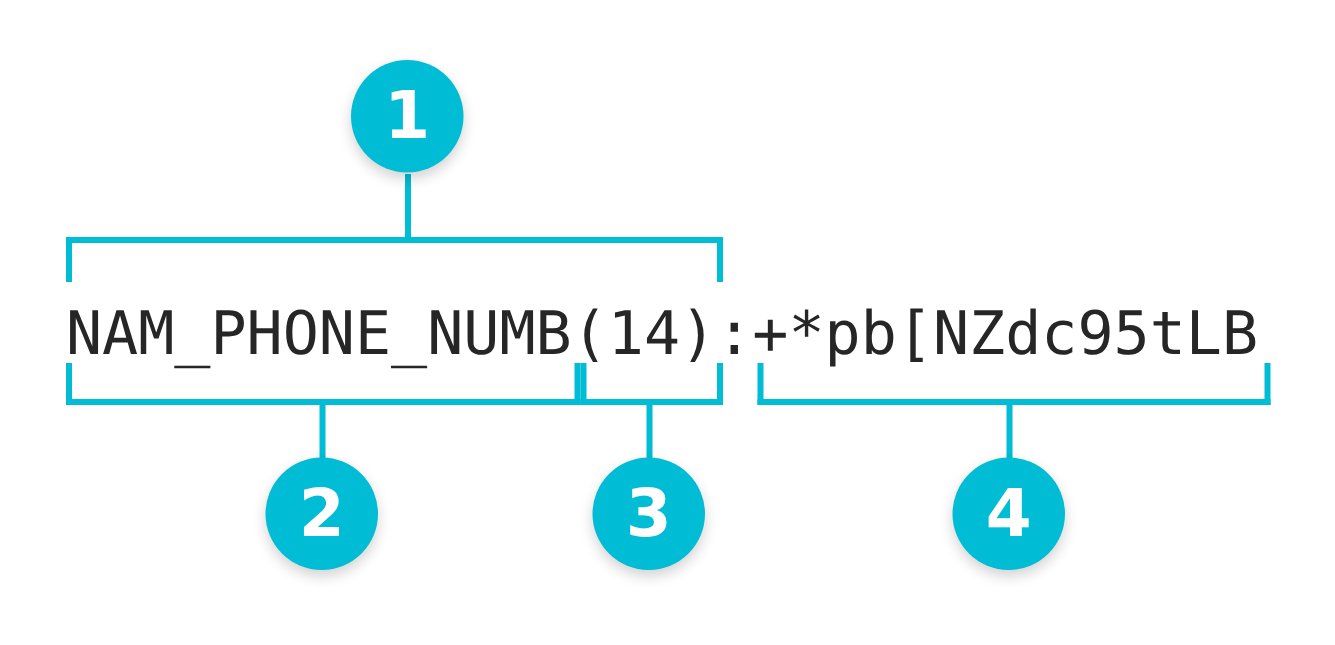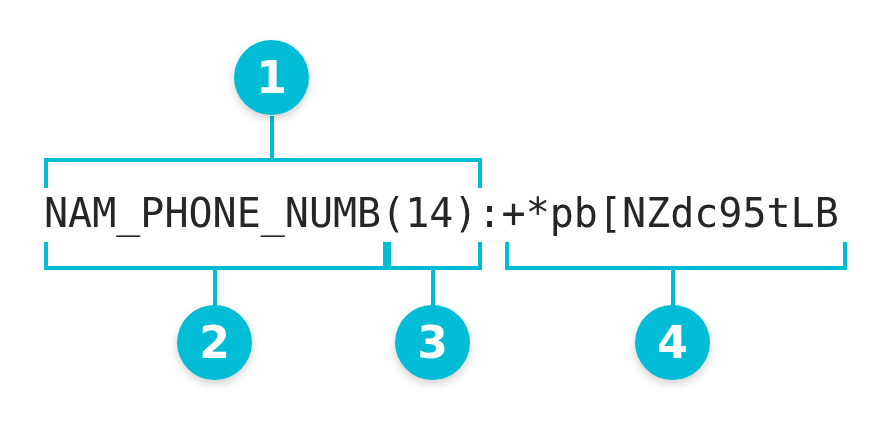--- a/index.html
+++ b/index.html
@@ -18,21 +18,21 @@
     position: relative;
     width: 890px;
     height: 430px;
     background: #ffffff;
   }
 
   
   .code-string {
     position: absolute;
     left: 44px;
-    top: 186px;
+    top: 196px;
     width: 800px;
     height: 54px;
     font-family: "DejaVu Sans Mono", monospace;
     font-size: 40px;
     line-height: 54px;
     letter-spacing: 0px;
     color: #262626;
     white-space: pre;
     -webkit-font-smoothing: antialiased;
   }

